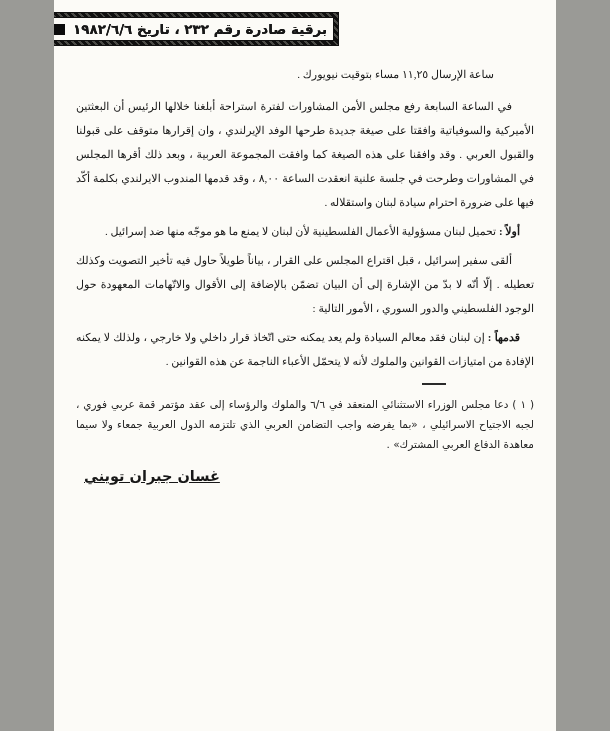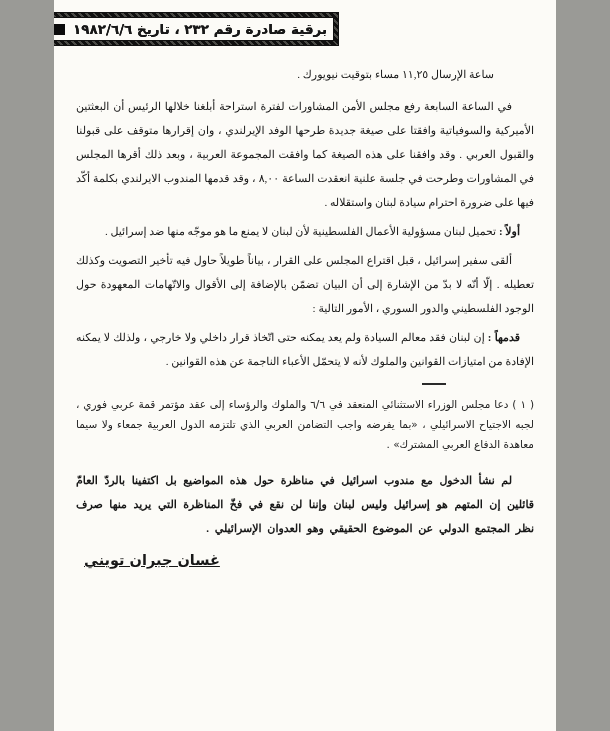--- a/index.html
+++ b/index.html
@@ -73,17 +73,16 @@
   <p class="para indent">ألقى سفير إسرائيل ، قبل اقتراع المجلس على القرار ، بياناً طويلاً حاول فيه تأخير التصويت وكذلك تعطيله . إلّا أنّه لا بدّ من الإشارة إلى أن البيان تضمّن بالإضافة إلى الأقوال والاتّهامات المعهودة حول الوجود الفلسطيني والدور السوري ، الأمور التالية :</p>
 
   <p class="para item"><span class="lbl">قدمهاً :</span> <span>إن لبنان فقد معالم السيادة ولم يعد يمكنه حتى اتّخاذ قرار داخلي ولا خارجي ، ولذلك لا يمكنه الإفادة من امتيازات القوانين والملوك لأنه لا يتحمّل الأعباء الناجمة عن هذه القوانين .</span></p>
 
   <div class="footnote-area">
     <div class="fn-sep"></div>
     <p class="footnote">( ١ ) دعا مجلس الوزراء الاستثنائي المنعقد في ٦/٦ والملوك والرؤساء إلى عقد مؤتمر قمة عربي فوري ، لجبه الاجتياح الاسرائيلي ، «بما يفرضه واجب التضامن العربي الذي تلتزمه الدول العربية جمعاء ولا سيما معاهدة الدفاع العربي المشترك» .</p>
   </div>
 
 
-  <p class="para indent heavy">لم نشأ الدخول مع مندوب اسرائيل في مناظرة حول هذه المواضيع بل اكتفينا بالردّ العامّ قائلين إن المتهم هو إسرائيل وليس لبنان وإننا لن نقع في فخّ المناظرة التي يريد منها صرف نظر المجتمع الدولي عن الموضوع الحقيقي وهو العدوان الإسرائيلي .</p>
 
   <p class="signature">غسان جبران تويني</p>
 
 </div>
 
 </body></html>

